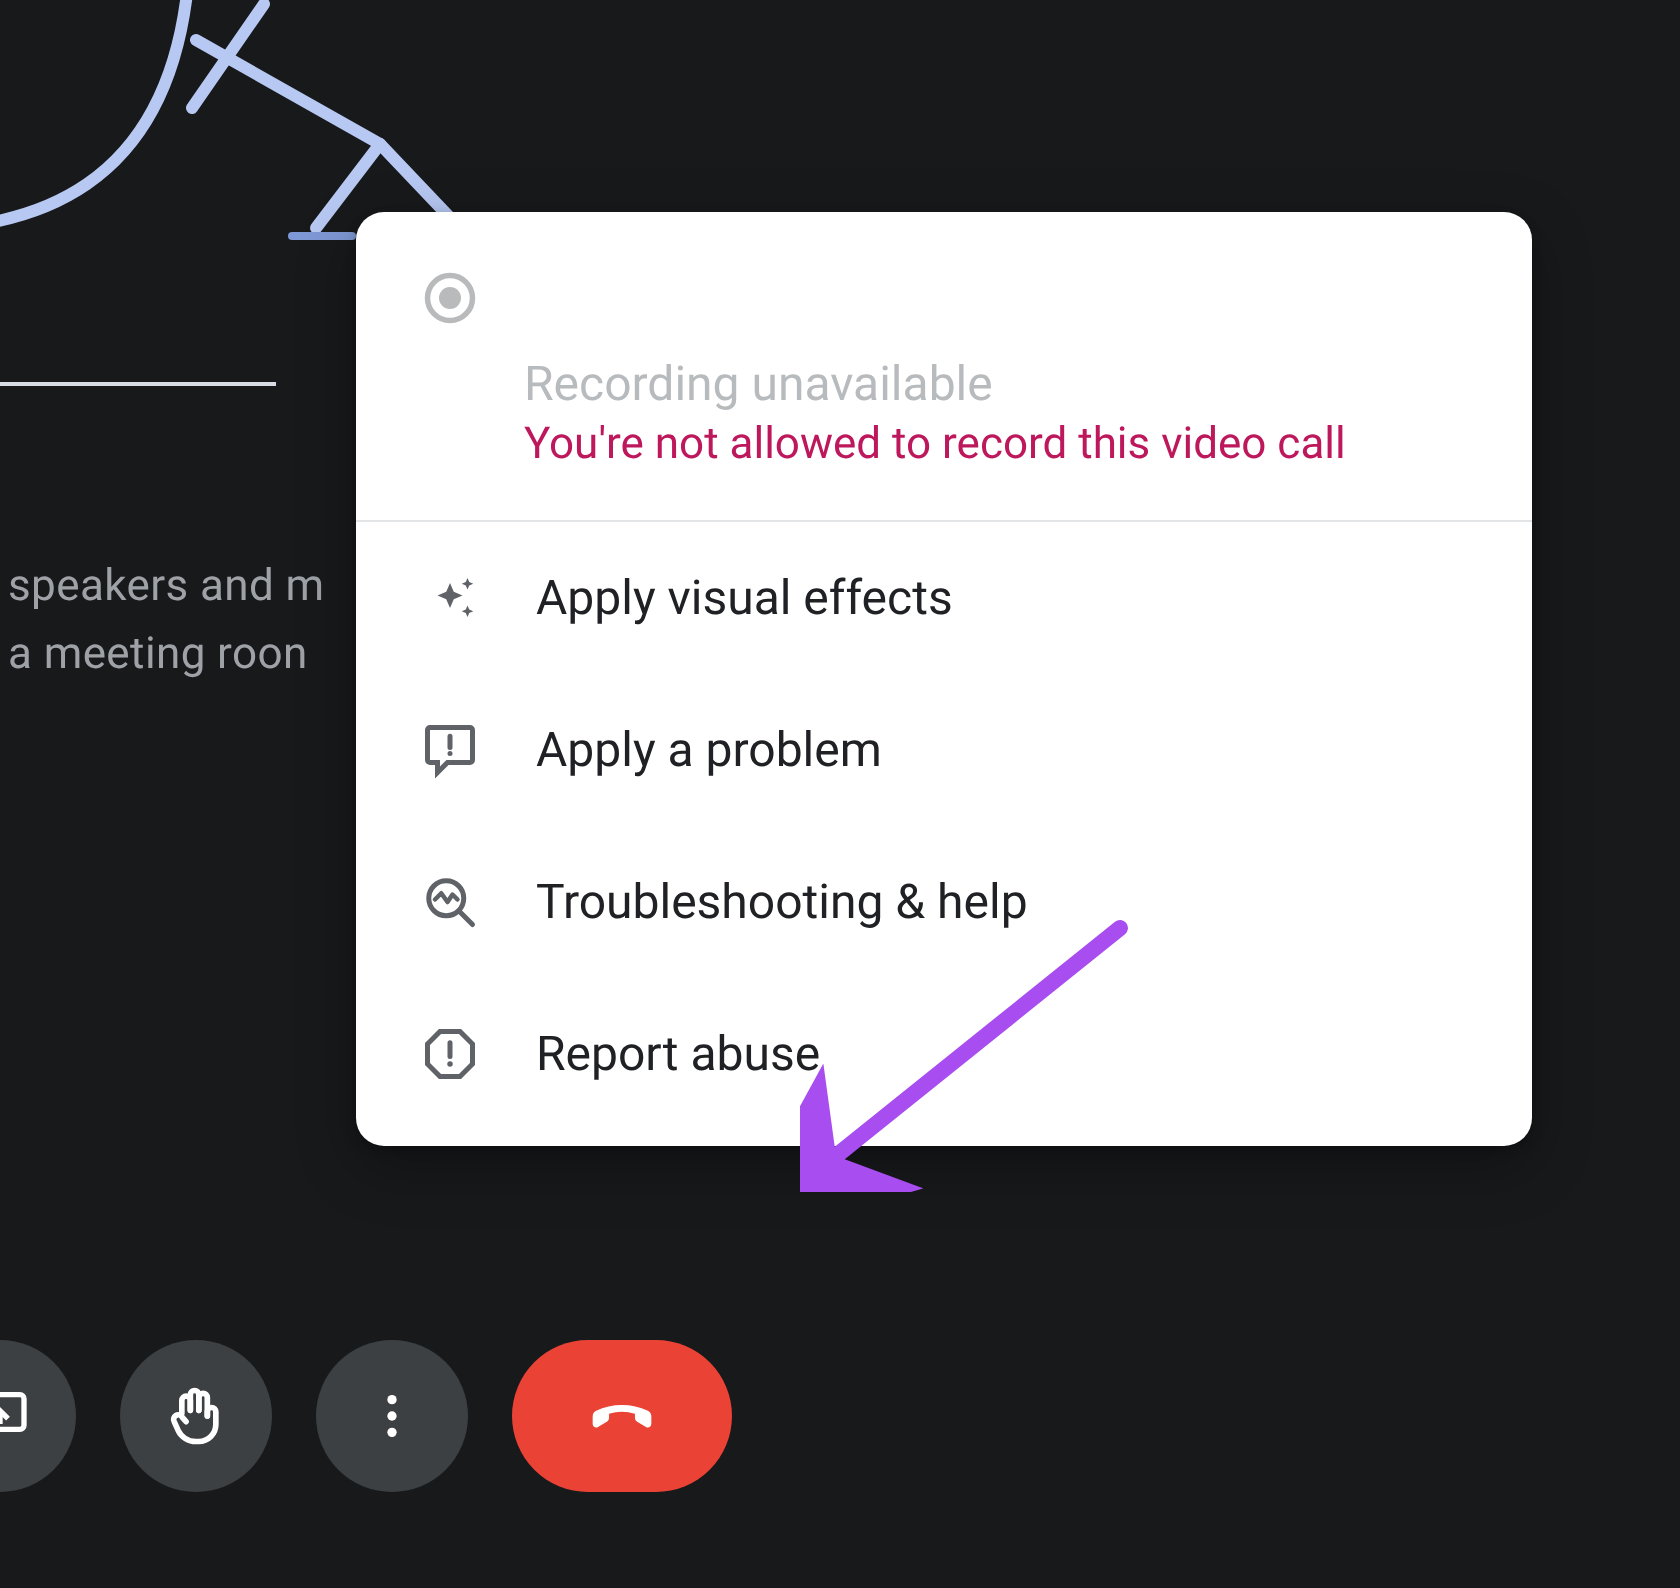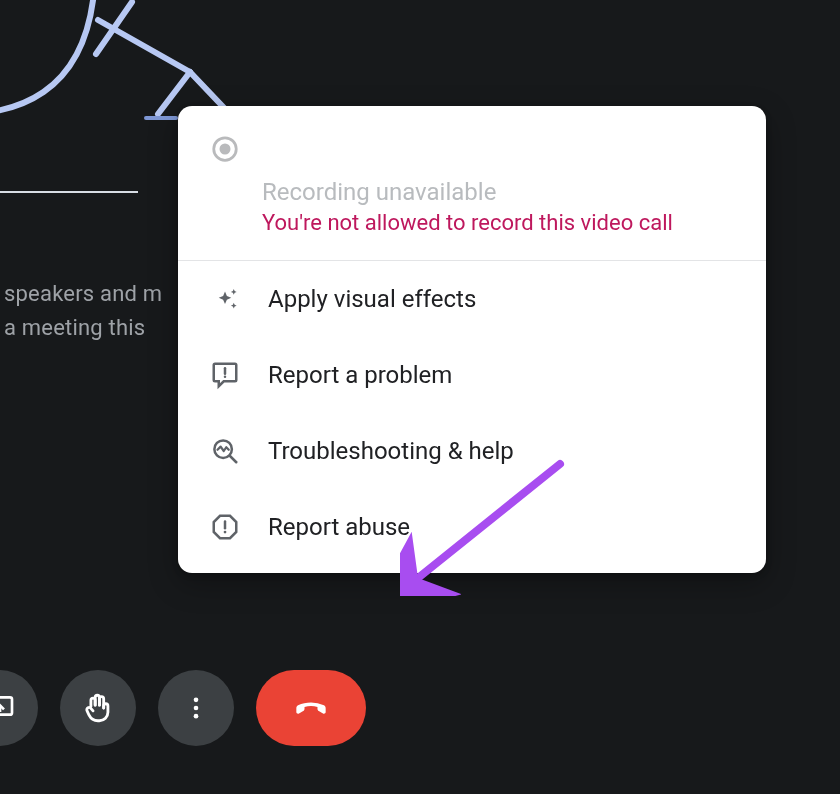--- a/index.html
+++ b/index.html
@@ -52,21 +52,21 @@
       <g stroke="#7f98d6" stroke-width="4" stroke-linecap="round">
         <line x1="186" y1="158" x2="216" y2="158"></line>
         <line x1="258" y1="158" x2="296" y2="158"></line>
       </g>
       <line x1="0" y1="232" x2="178" y2="232" stroke="#d8dde5" stroke-width="2"></line>
     </svg>
   </div>
 
   <div class="bg-txt">
     <span>speakers and m</span>
-    <span>a meeting this</span>
+    <span>a meeting roon</span>
   </div>
 
   <div class="menu">
     <div class="disabled">
       <div class="ico">
         <svg width="30" height="30" viewBox="0 0 24 24">
             <circle cx="12" cy="12" r="9" fill="none" stroke="#b9babc" stroke-width="2.2"></circle>
             <circle cx="12" cy="12" r="4.4" fill="#b9babc"></circle>
           </svg>
       </div>
@@ -89,21 +89,21 @@
     </div>
 
     <div class="item">
       <div class="ico">
         <svg width="30" height="30" viewBox="0 0 24 24" fill="none" stroke="#5f6368" stroke-width="2">
             <path d="M20 3H4a1 1 0 0 0-1 1v12a1 1 0 0 0 1 1h3v4l4-4h9a1 1 0 0 0 1-1V4a1 1 0 0 0-1-1z"></path>
             <line x1="12" y1="6.5" x2="12" y2="11" stroke-linecap="round"></line>
             <circle cx="12" cy="13.4" r="1" fill="#5f6368" stroke="none"></circle>
           </svg>
       </div>
-      <div class="lbl">Report a problem</div>
+      <div class="lbl">Apply a problem</div>
     </div>
 
     <div class="item">
       <div class="ico">
         <svg width="30" height="30" viewBox="0 0 24 24" fill="none" stroke="#5f6368" stroke-width="2">
             <circle cx="10.5" cy="10.5" r="7"></circle>
             <line x1="16" y1="16" x2="21" y2="21" stroke-linecap="round"></line>
             <polyline points="6,11 8.5,8.5 11,12 13,9 15,11" stroke-width="1.8" stroke-linejoin="round" stroke-linecap="round"></polyline>
           </svg>
       </div>

